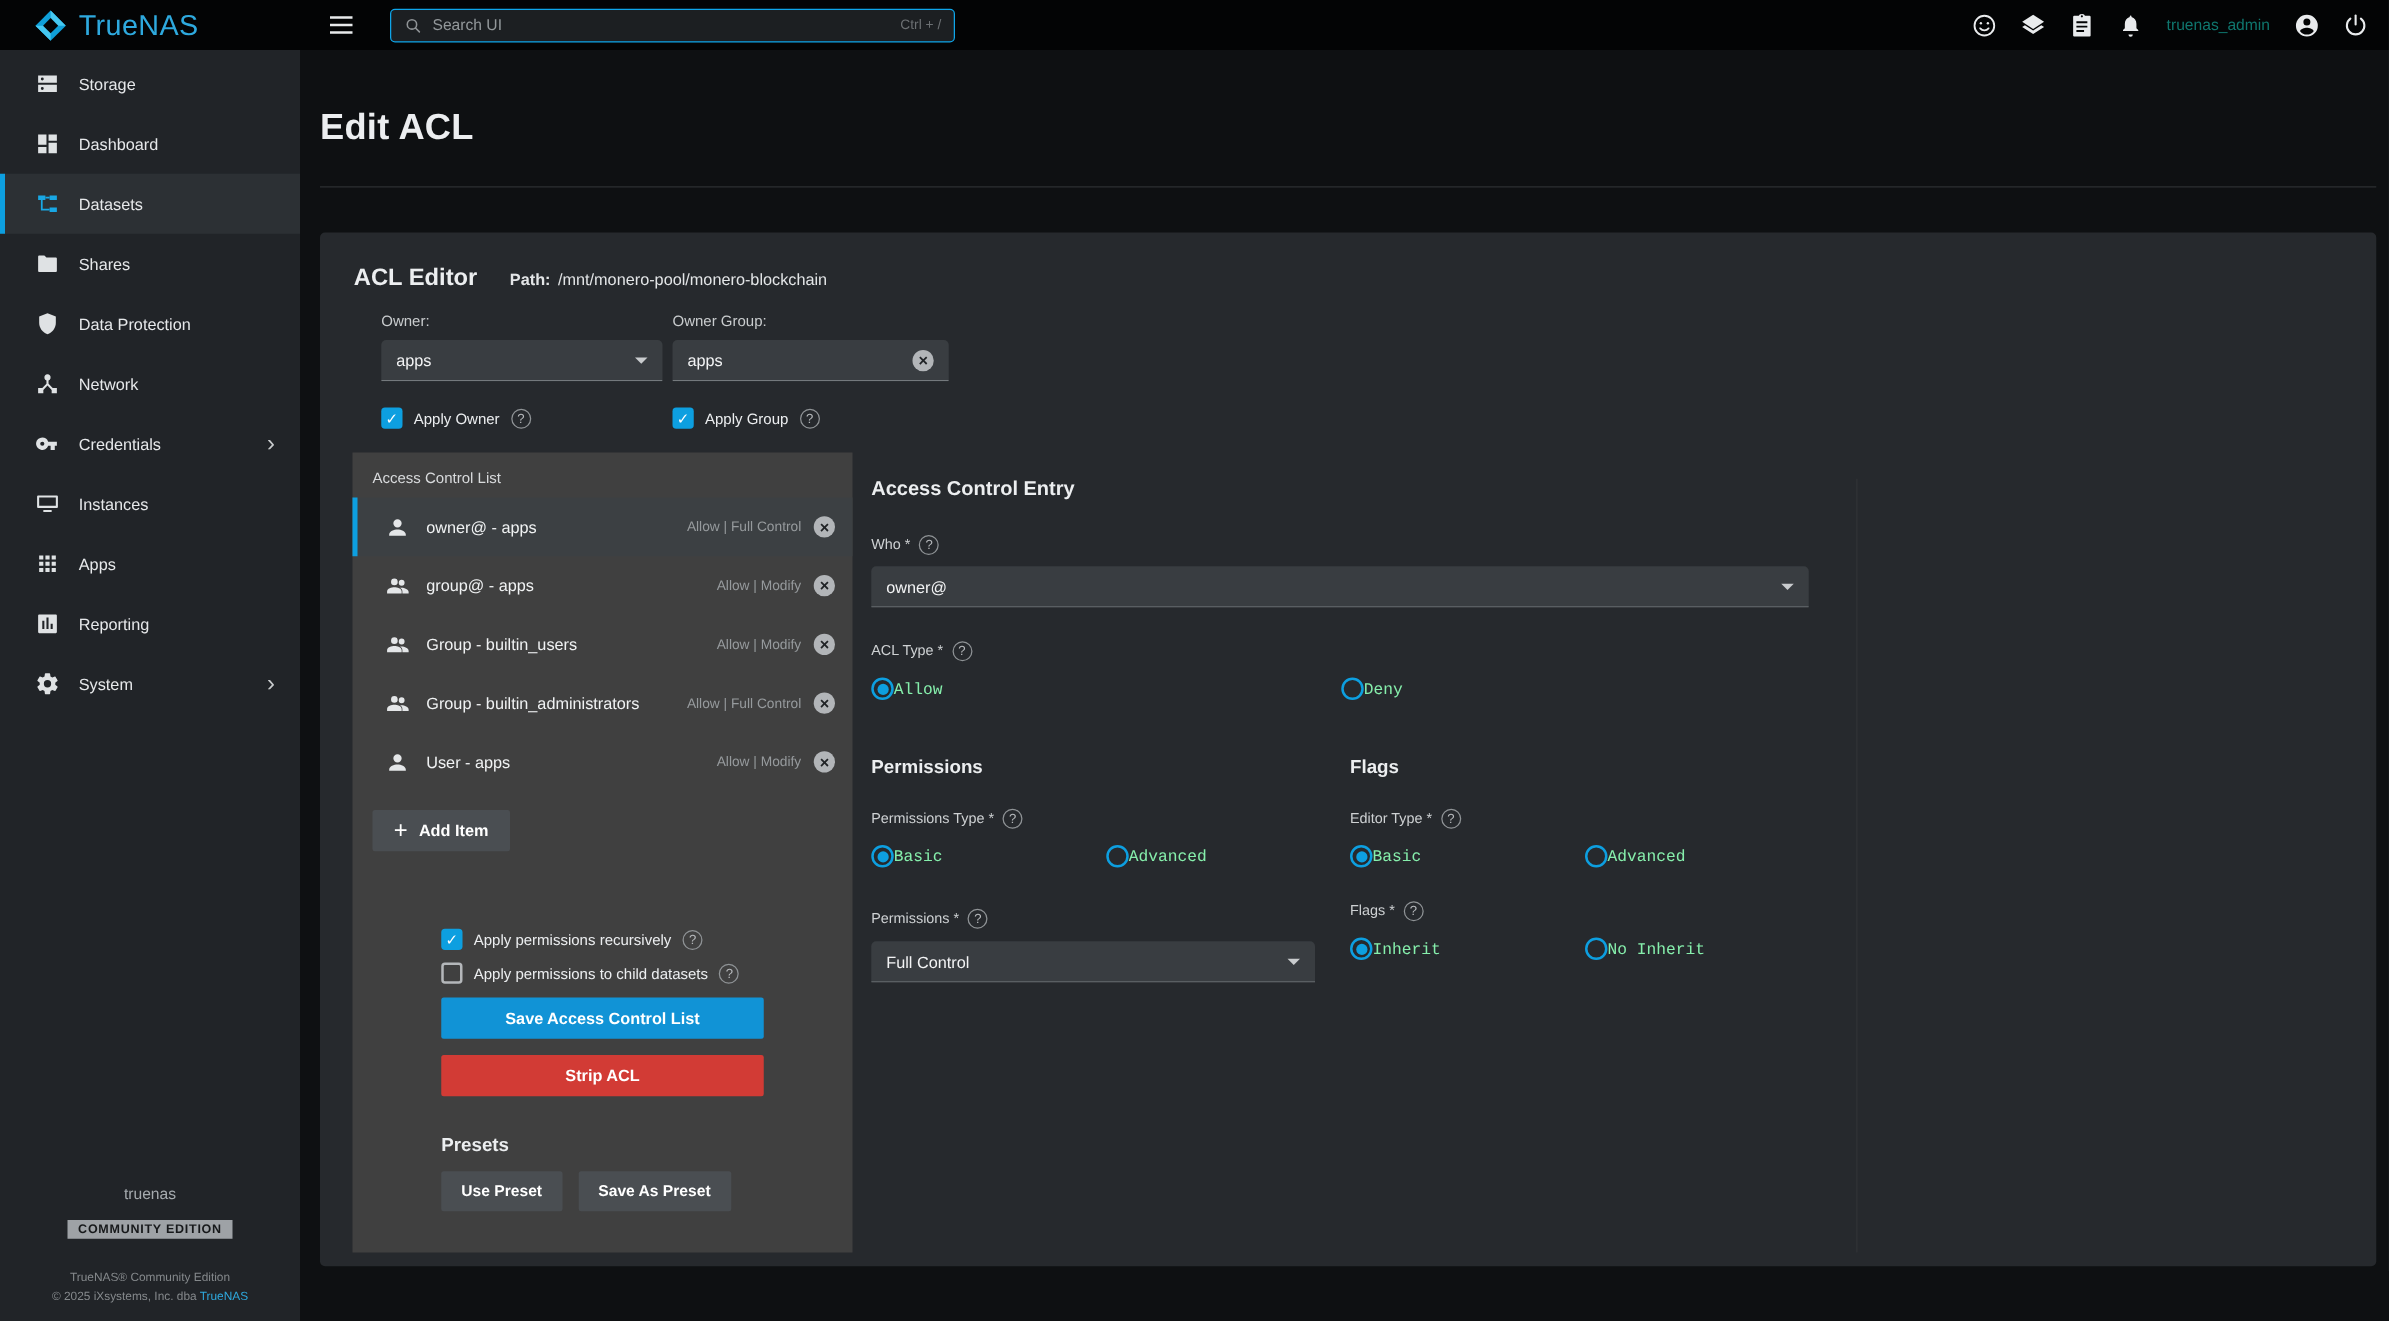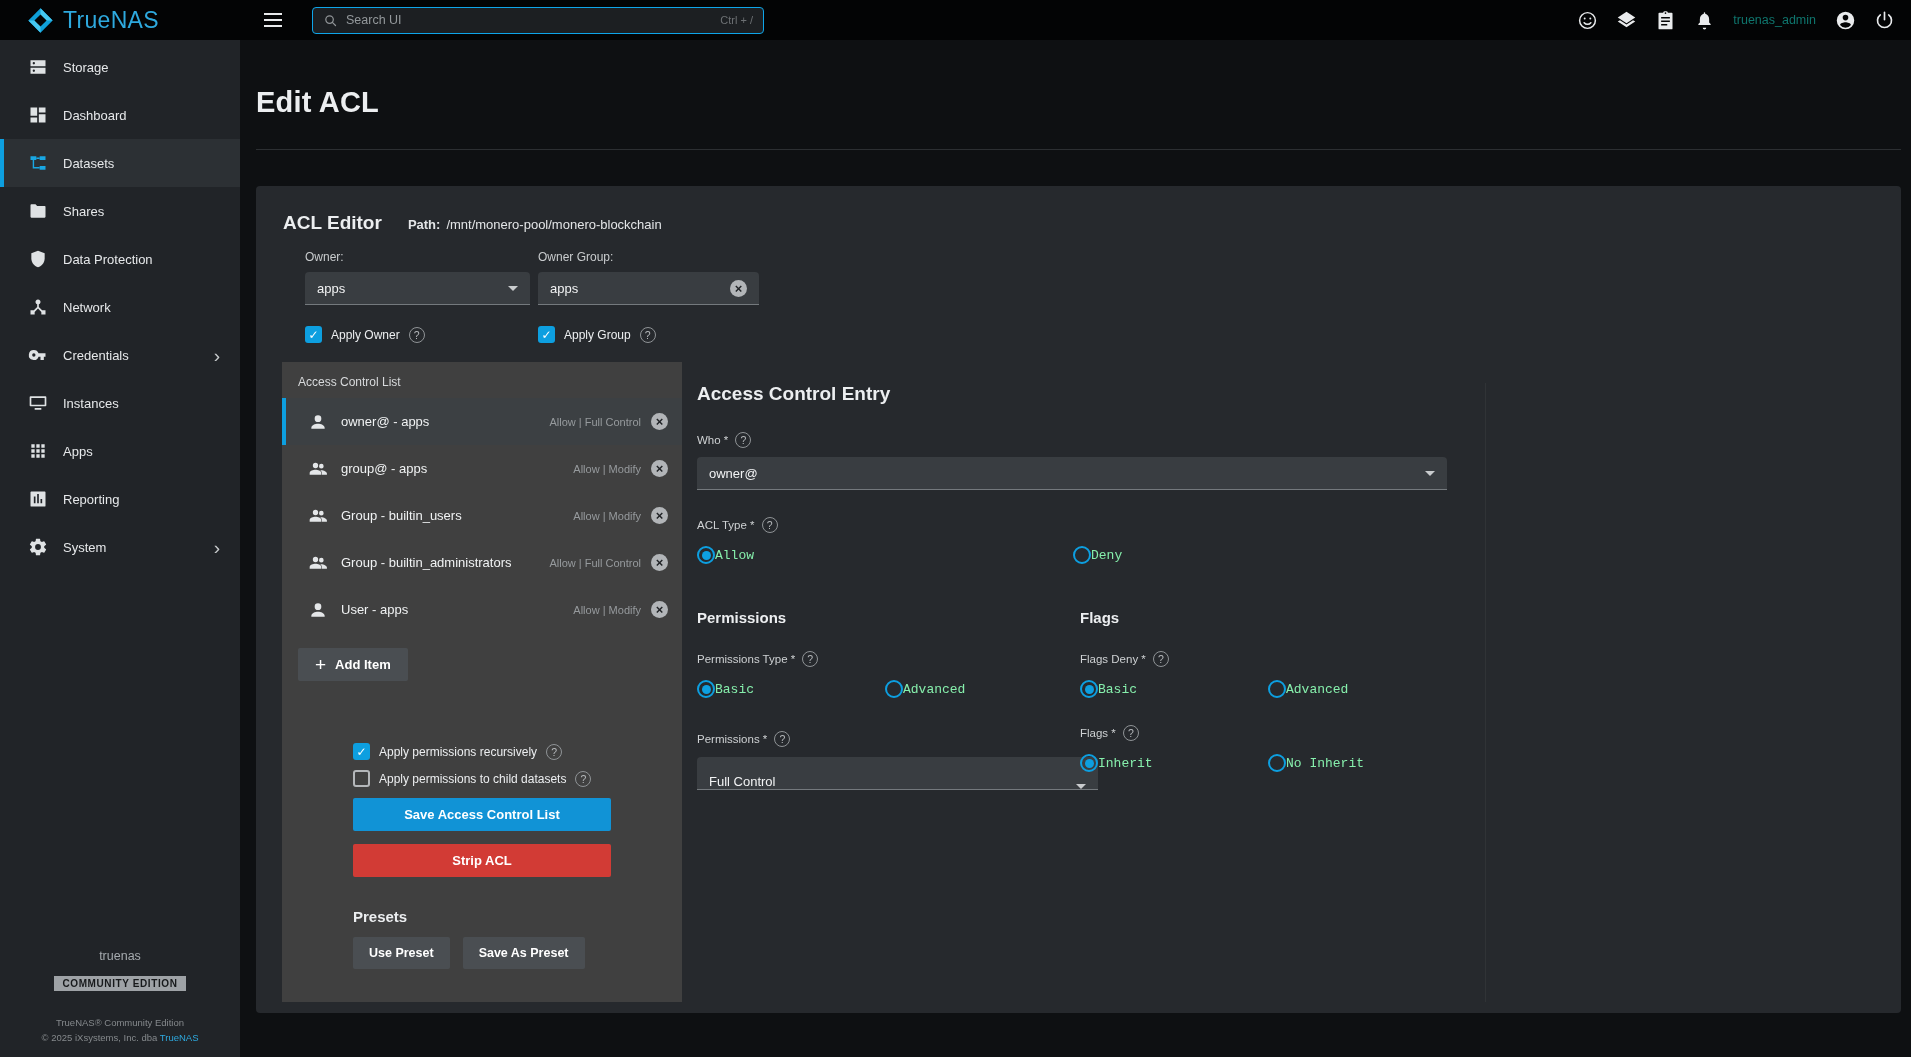--- a/index.html
+++ b/index.html
@@ -129,24 +129,24 @@
   .btn { display: block; border-radius: 2px; font-weight: 700; text-align: center; }
   .btn-primary { width: 100%; height: 33px; background: #1193d6; color: #fff; font-size: 13px; margin-top: 11px; }
   .btn-danger { width: 100%; height: 33px; background: #d23b35; color: #fff; font-size: 13px; margin-top: 13px; }
   .presets-title { margin-top: 31px; font-size: 15px; font-weight: 700; }
   .preset-row { display: flex; gap: 13px; margin-top: 12px; }
   .btn-gray { height: 32px; padding: 0 16px; background: #4a4e52; color: #fff; font-size: 12.5px; }
 
   
   .ace { flex: 1; padding: 21px 0 0 15px; }
   .ace-inner { width: 789px; height: 100%; border-right: 1px solid #303336; }
-  .ace-heading { font-size: 19px; font-weight: 700; }
+  .ace-heading { font-size: 16px; font-weight: 700; }
   .f-label { display: flex; align-items: center; gap: 7px; font-size: 11.5px; color: #ced1d3; margin-top: 27px; }
   .select.who { width: 750px; margin-top: 9px; }
-  .select.perm { width: 401px; margin-top: 10px; align-items: flex-end; }
+  .select.perm { width: 355px; margin-top: 10px; }
   .radio-row { display: flex; margin-top: 13px; }
   .radio { display: flex; align-items: center; font-size: 13px; color: #86efac; cursor: pointer; font-family: Liberation Mono, monospace; }
   .radio-row.main-row .radio { width: 376px; }
   .radio-row.sub .radio { width: 188px; }
   .rc { width: 18px; height: 18px; border: 2px solid #0d9fe0; border-radius: 50%; position: relative; flex: none; }
   .rc.on::after { content: ""; position: absolute; inset: 2.5px; background: #0d9fe0; border-radius: 50%; }
   .two-col { display: flex; margin-top: 45px; }
   .col-a { width: 383px; flex: none; }
   .col-b { flex: 1; }
   .sec-title { font-size: 15px; font-weight: 700; }
@@ -499,21 +499,21 @@
                 </div>
                 <div class="select perm">
                   <span class="select-value">Full Control</span>
                   <span class="arrow"></span>
                 </div>
               </div>
 
               <div class="col-b">
                 <div class="sec-title">Flags</div>
                 <div class="f-label sect">
-                  <span>Flags Deny *</span>
+                  <span>Editor Type *</span>
                   <span class="help">?</span>
                 </div>
                 <div class="radio-row sub">
                   <label class="radio">
                     <span class="rc on"></span>
                     <span>Basic</span>
                   </label>
                   <label class="radio">
                     <span class="rc"></span>
                     <span>Advanced</span>

